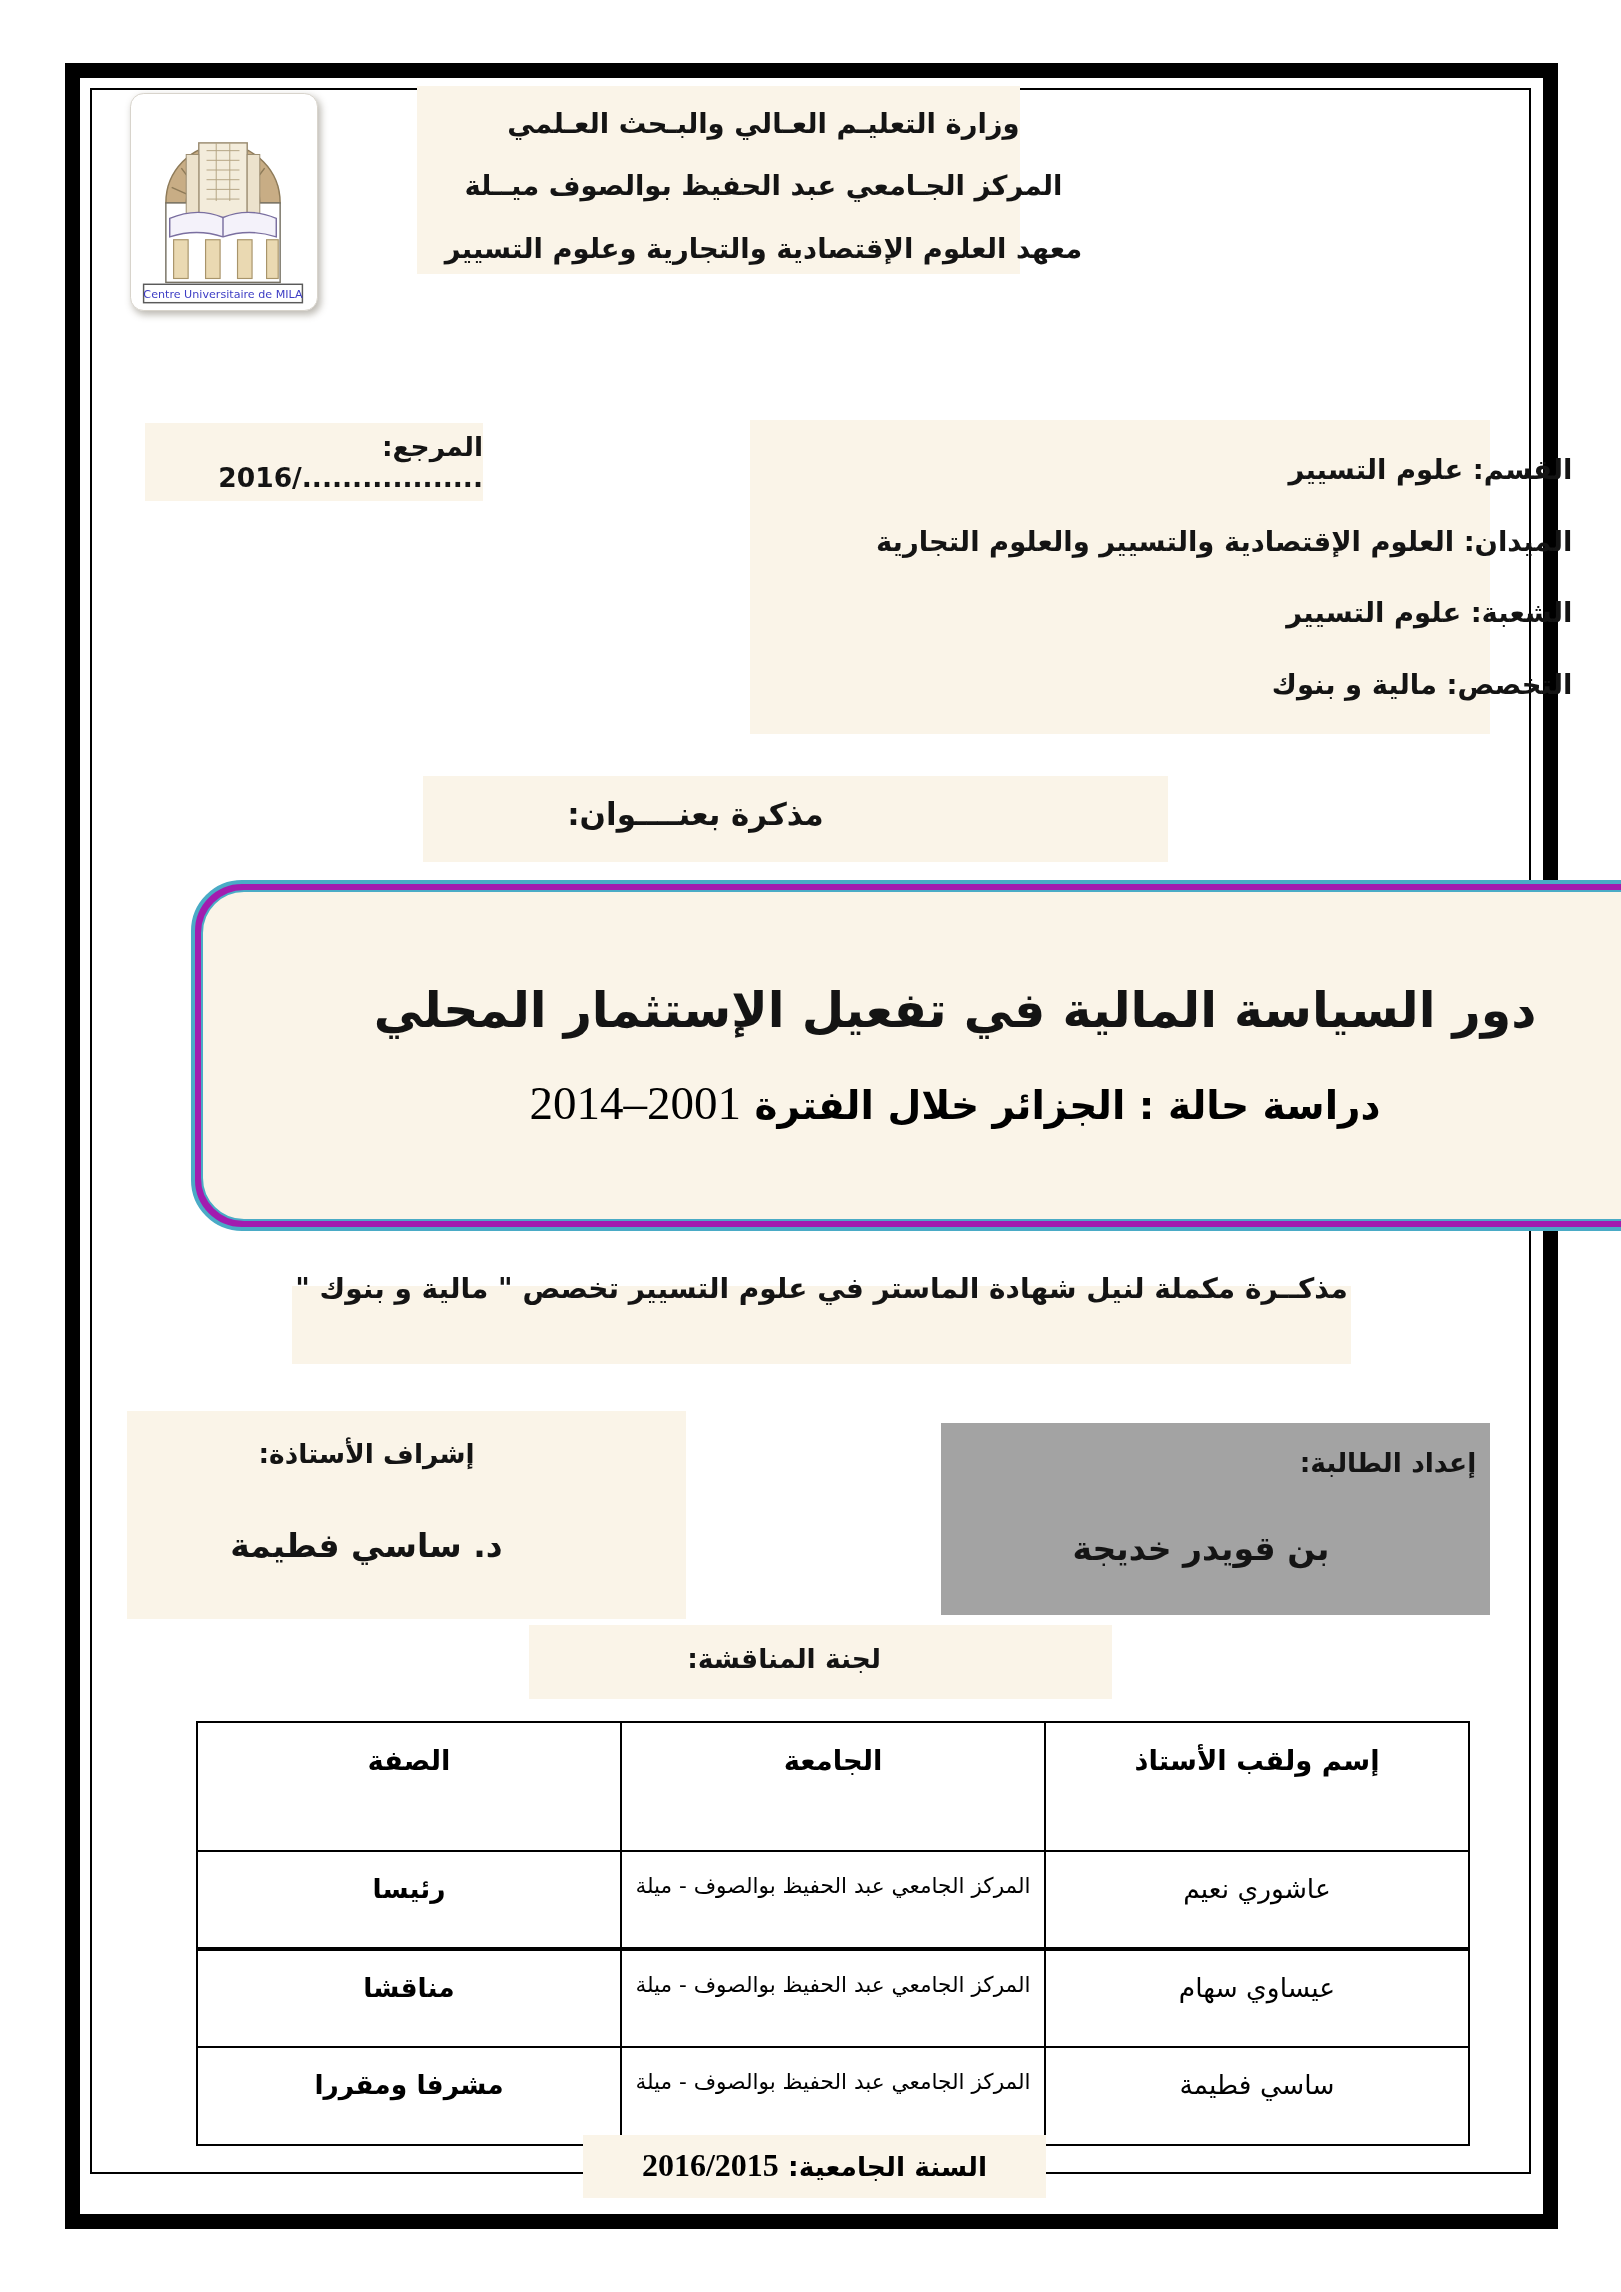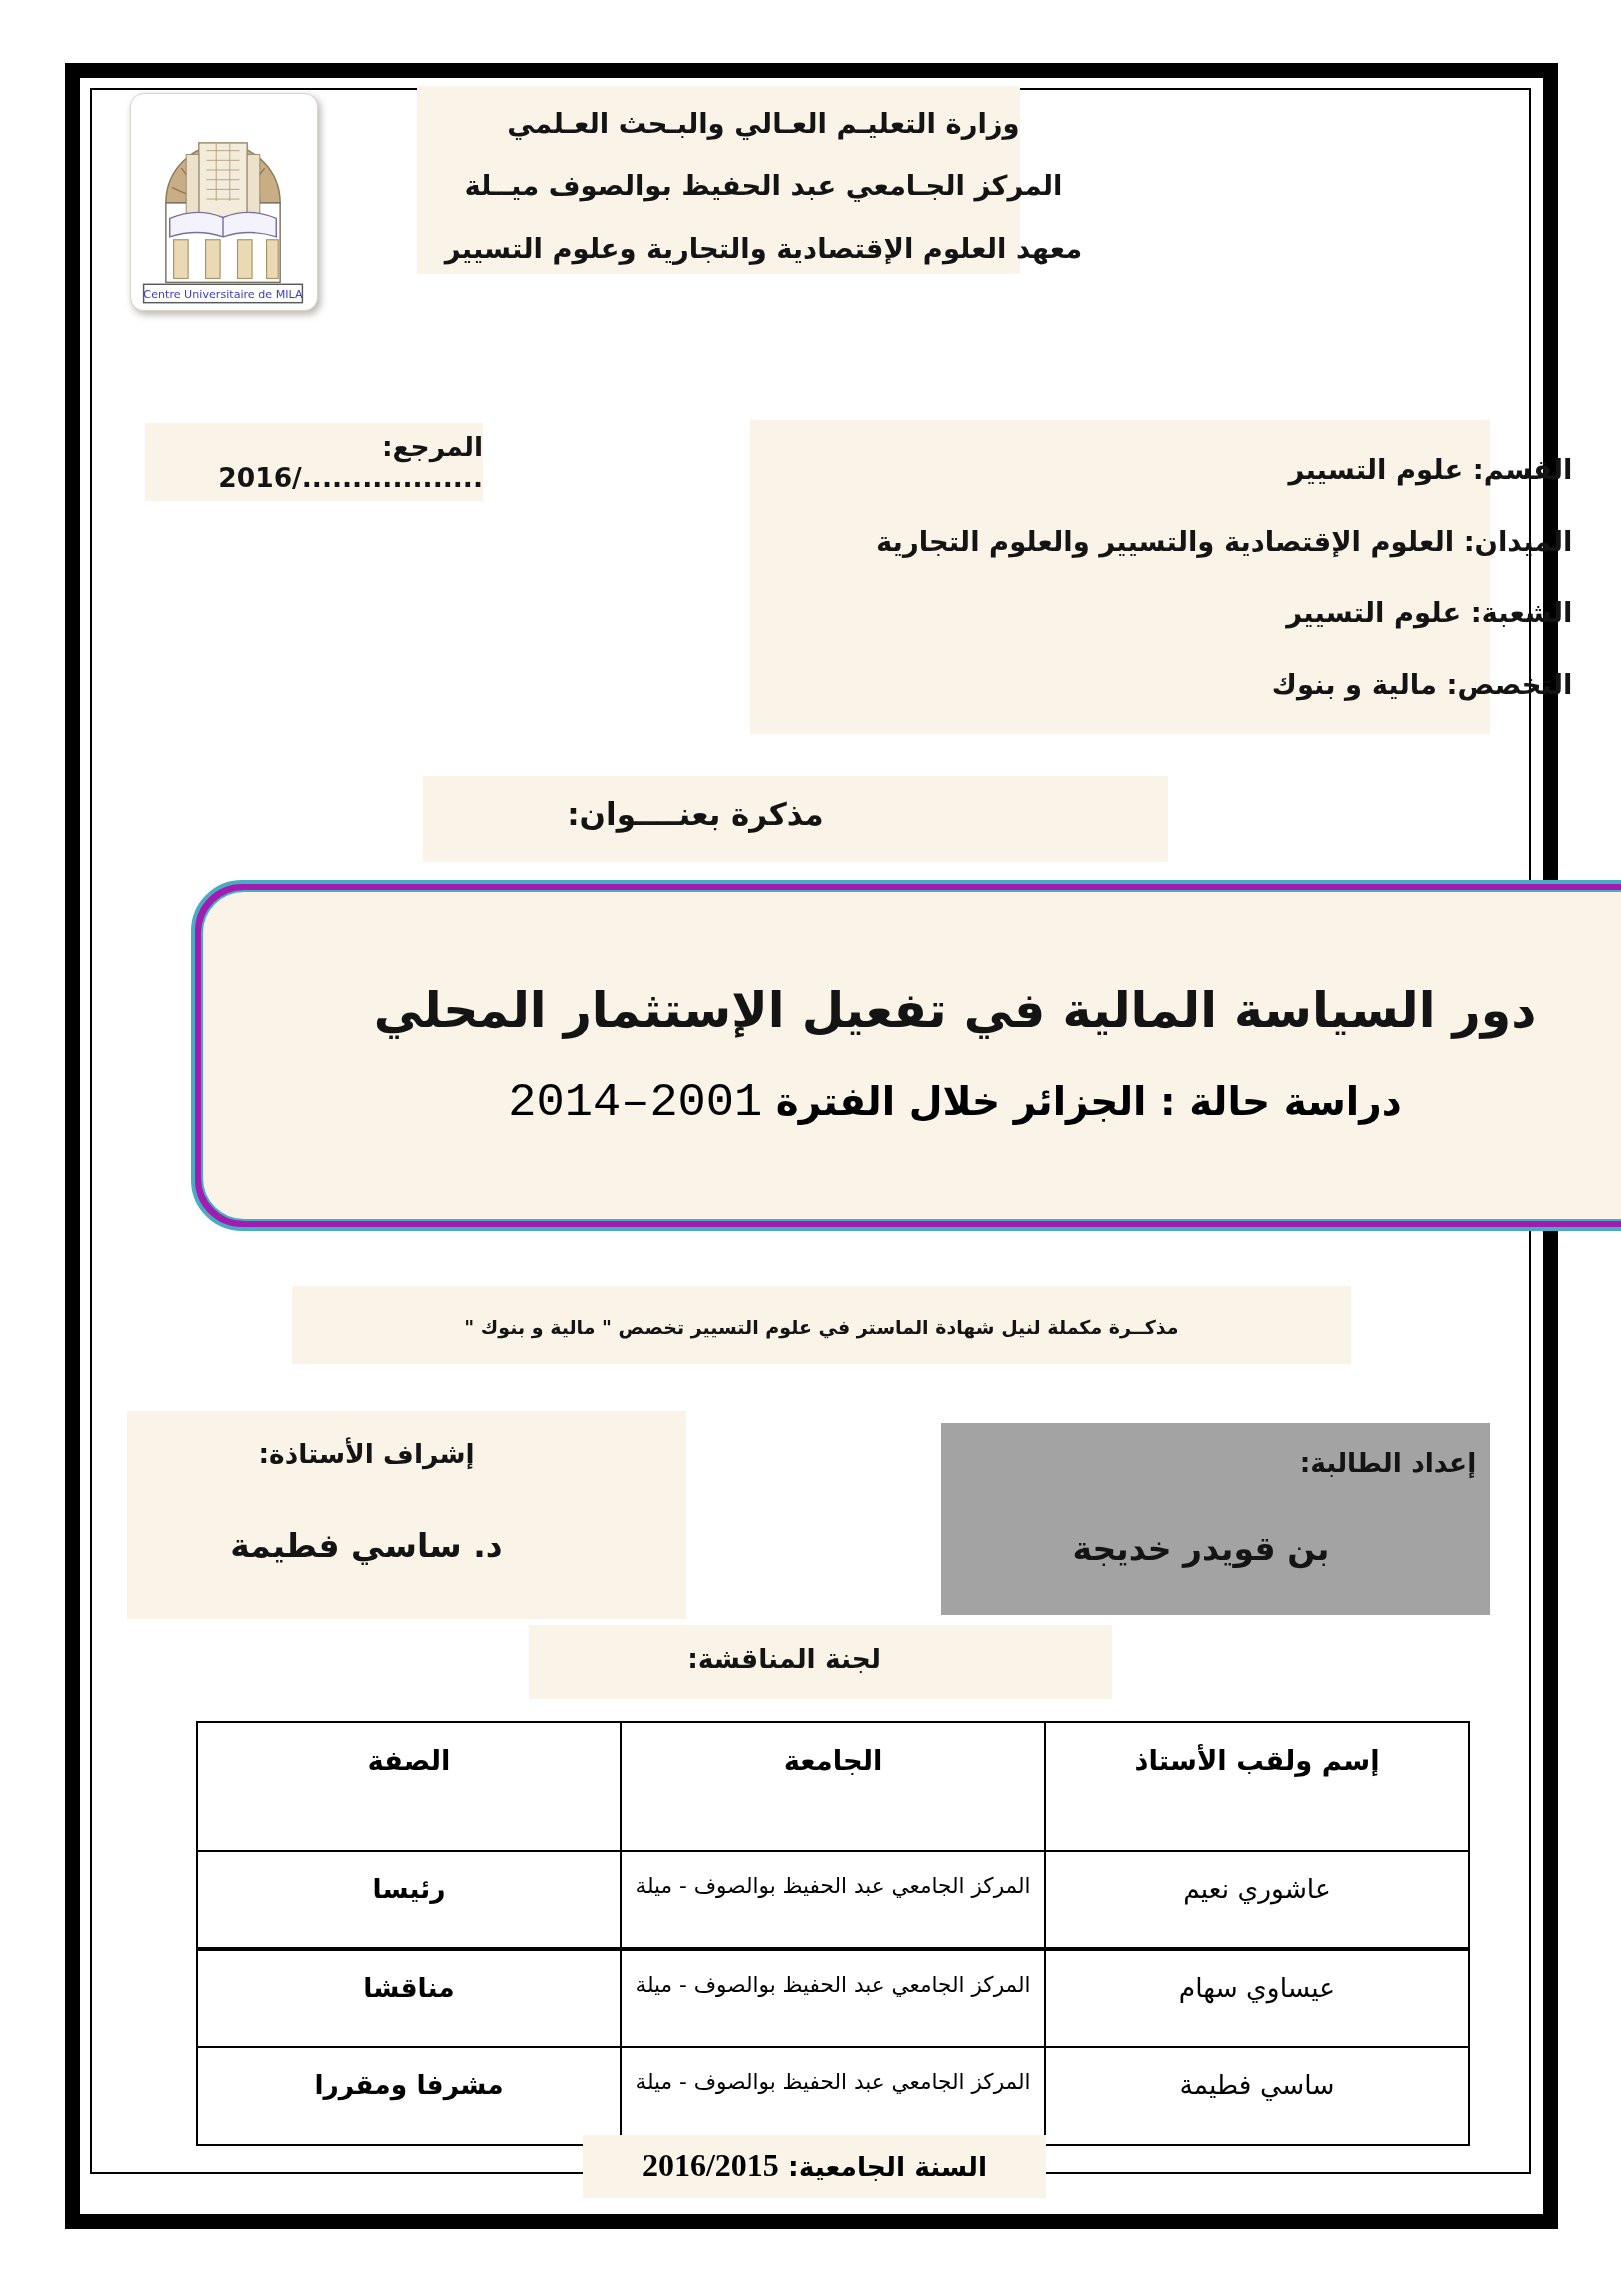--- a/index.html
+++ b/index.html
@@ -50,26 +50,26 @@
     border:4.9px solid #4aabc6;border-radius:51px;background:#a21caf;
     box-sizing:border-box;padding:5.9px;
   }
   .title-box-inner{
     width:100%;height:100%;box-sizing:border-box;
     border:2px solid #4aabc6;border-radius:43px;background:#faf4e8;
     display:flex;flex-direction:column;align-items:center;justify-content:center;gap:37px;
   }
   .title-line1{font-size:49px;font-weight:bold;text-align:center;}
   .title-line2{font-size:39px;font-weight:bold;text-align:center;direction:rtl;}
-  .title-years{font-family:Liberation Mono, monospace;font-weight:normal;font-size:47px;}
+  .title-years{font-family:Liberation Serif, serif;font-weight:normal;font-size:47px;}
   
   .subtitle-strip{left:292px;top:1286px;width:1059px;height:78px;}
   .subtitle{
-    position:absolute;left:292px;top:1316px;width:1059px;text-align:center;
-    font-size:19px;font-weight:bold;
+    position:absolute;left:292px;top:1272px;width:1059px;text-align:center;
+    font-size:28px;font-weight:bold;
   }
   
   .supervisor-box{
     position:absolute;left:127px;top:1411px;width:559px;height:208px;
     background:#faf4e8;box-sizing:border-box;padding:27.4px 80px 0 0;
     display:flex;flex-direction:column;gap:57px;text-align:center;
   }
   .student-box{
     position:absolute;left:941px;top:1423px;width:549px;height:192px;
     background:#a3a3a3;box-sizing:border-box;padding:23.5px 13.7px 0 0;

